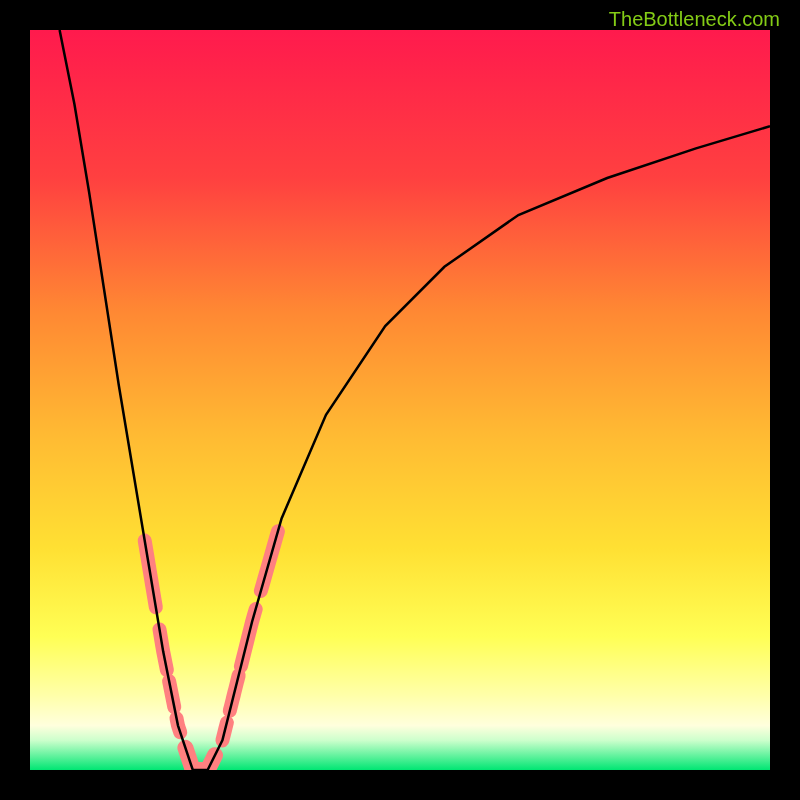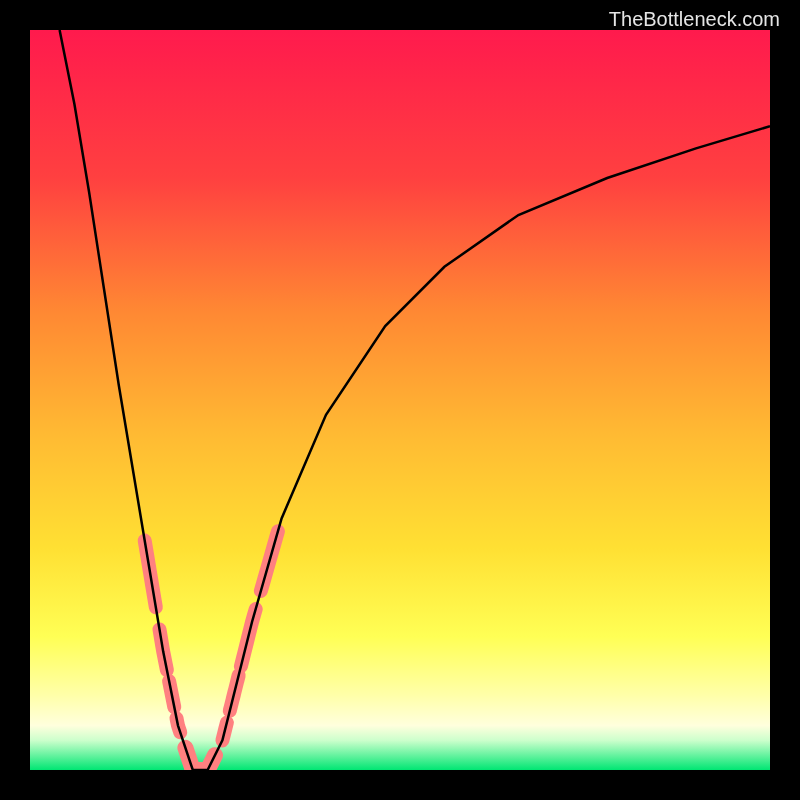--- a/index.html
+++ b/index.html
@@ -11,21 +11,21 @@
       width: 800px;
       height: 800px;
       background: #000;
       position: relative;
       font-family: Arial, sans-serif;
     }
     .watermark {
       position: absolute;
       top: 8px;
       right: 20px;
-      color: #e5e5e5;
+      color: #84cc16;
       font-size: 20px;
       font-weight: 500;
       z-index: 10;
       margin-left: 45px;
     }
     .chart-container {
       position: absolute;
       top: 30px;
       left: 30px;
       width: 740px;

